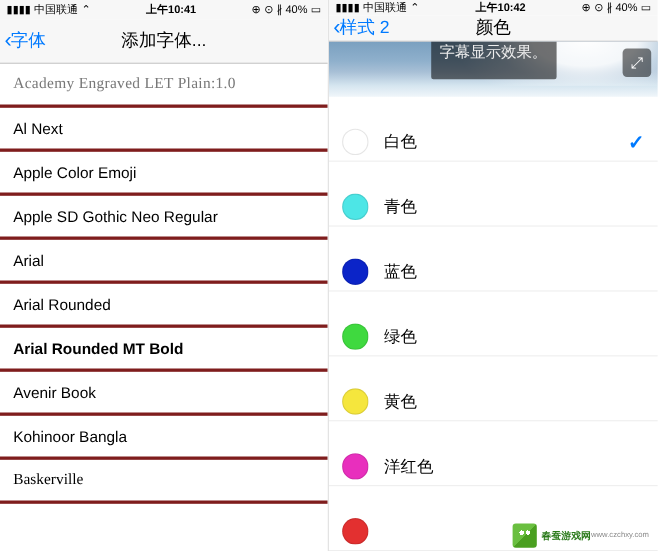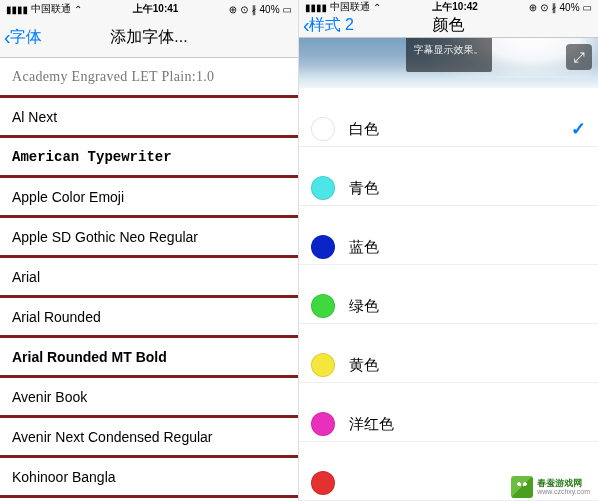--- a/index.html
+++ b/index.html
@@ -18,30 +18,30 @@
 .row { height: 40px; display: flex; align-items: center; padding: 0 12px; border-bottom: 3px solid #7f1d1d; font-size: 14px; color: #000; cursor: pointer; }
 .bold { font-weight: bold; }
 .engraved { font-family: "Times New Roman", serif; color: #777; font-style: normal; letter-spacing: 0.3px; }
 .typewriter { font-family: "Courier New", monospace; font-weight: bold; }
 .condensed { font-family: "Arial Narrow", Arial, sans-serif; }
 .serif { font-family: "Baskerville", "Times New Roman", serif; }
 .preview { height: 190px; position: relative; background: linear-gradient(to bottom, #7aa0c0 0%, #8fb0cc 35%, #a8c0d6 55%, #d6e6f0 80%, #f0f6fa 100%); overflow: hidden; }
 .preview::before { content: ""; position: absolute; right: -30px; bottom: 10px; width: 240px; height: 140px; background: radial-gradient(ellipse 120px 60px at 60% 70%, #fff 0%, rgba(255,255,255,0.9) 40%, rgba(255,255,255,0.3) 70%, transparent 100%); }
 .preview::after { content: ""; position: absolute; left: 10px; bottom: 70px; width: 180px; height: 80px; background: radial-gradient(ellipse 90px 35px at 40% 50%, rgba(255,255,255,0.7) 0%, rgba(255,255,255,0.3) 50%, transparent 100%); }
 .expand-btn { position: absolute; top: 6px; right: 6px; width: 26px; height: 26px; background: rgba(0,0,0,0.5); border-radius: 4px; display: flex; align-items: center; justify-content: center; color: #fff; font-size: 14px; cursor: pointer; z-index: 2; }
-.caption { position: absolute; bottom: 16px; left: 50%; transform: translateX(-50%); background: rgba(0,0,0,0.55); color: #eee; font-size: 10px; padding: 15px 8px; border-radius: 2px; z-index: 2; }
+.caption { position: absolute; bottom: 16px; left: 50%; transform: translateX(-50%); background: rgba(0,0,0,0.55); color: #eee; font-size: 14px; padding: 15px 8px; border-radius: 2px; z-index: 2; }
 .color-list { background: #fff; }
 .color-row { height: 35px; display: flex; align-items: center; padding: 0 12px 0 12px; border-bottom: 1px solid #eee; cursor: pointer; margin-top: 24px; }
 .swatch { width: 24px; height: 24px; border-radius: 50%; margin-right: 14px; border: 1px solid rgba(0,0,0,0.1); flex-shrink: 0; }
 .color-label { font-size: 15px; color: #000; flex: 1; }
 .check { color: #007aff; font-size: 18px; font-weight: bold; }
 .watermark { position: absolute; bottom: 2px; right: 4px; display: flex; align-items: center; gap: 4px; z-index: 10; background: rgba(255,255,255,0.85); padding: 1px 4px; border-radius: 2px; }
 .wm-icon { width: 22px; height: 22px; background: linear-gradient(135deg, #6abf40 50%, #4a9f20 50%); border-radius: 3px; position: relative; }
 .wm-icon::before { content: ""; position: absolute; top: 4px; left: 4px; width: 14px; height: 14px; background: radial-gradient(circle at 30% 30%, #fff 2px, transparent 2px), radial-gradient(circle at 70% 30%, #fff 2px, transparent 2px); border-radius: 50% 50% 45% 45%; }
-.wm-text { display: flex; flex-direction: column; line-height: 1; }
+.wm-text { display: flex; line-height: 1; }
 .wm-line1 { font-size: 9px; font-weight: bold; color: #2a7a1a; }
 .wm-line2 { font-size: 7px; color: #888; }
 </style>
 </head>
 <body>
 
 <div class="screens">
 
   <div class="screen screen-left">
     <div class="statusbar">
@@ -62,28 +62,26 @@
     <div class="navbar">
       <div class="nav-back">
         <span class="nav-back-chevron">‹</span>
         <span>字体</span>
       </div>
       <div class="nav-title">添加字体...</div>
     </div>
     <div class="content" id="font-list">
         <div class="row engraved">Academy Engraved LET Plain:1.0</div>
         <div class="row ">Al Next</div>
-        <div class="row typewriter">American Typewriter</div>
         <div class="row ">Apple Color Emoji</div>
         <div class="row ">Apple SD Gothic Neo Regular</div>
         <div class="row ">Arial</div>
         <div class="row ">Arial Rounded</div>
         <div class="row bold">Arial Rounded MT Bold</div>
         <div class="row ">Avenir Book</div>
-        <div class="row condensed">Avenir Next Condensed Regular</div>
         <div class="row ">Kohinoor Bangla</div>
         <div class="row serif">Baskerville</div>
       </div>
   </div>
 
   <div class="screen">
     <div class="statusbar">
       <div class="sb-left">
         <span>▮▮▮▮</span>
         <span>中国联通</span>

